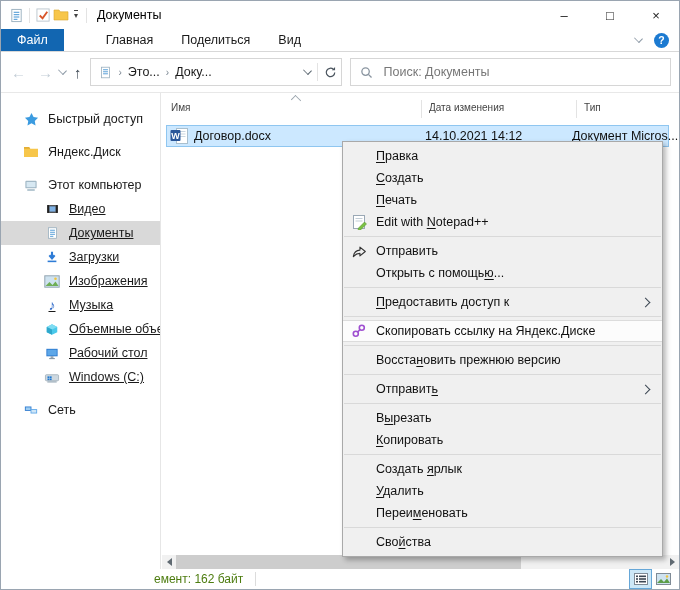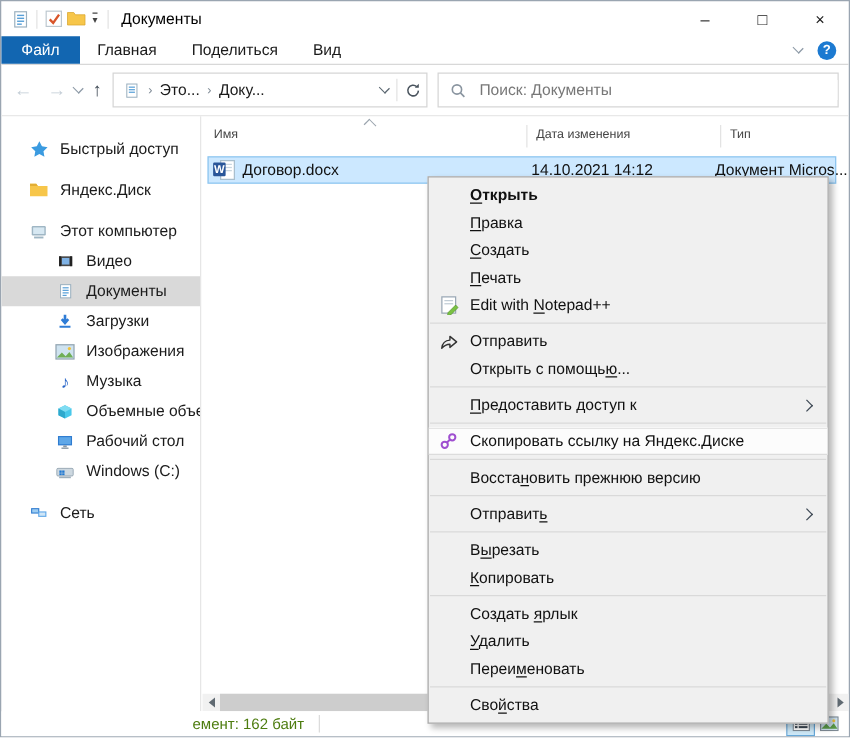--- a/index.html
+++ b/index.html
@@ -34,21 +34,21 @@
   .addr-div{width:1px;height:18px;background:#e3e3e3;margin:0 6px;}
   .search-box{height:26px;border:1px solid #d6d6d6;flex:1;margin-left:8px;display:flex;align-items:center;background:#fff;padding-left:9px;gap:9px;justify-content:space-between;}
   .search-box input{border:none;outline:none;font-size:12.5px;font-family:"Liberation Sans",sans-serif;color:#333;width:100%;}
   .search-box input::placeholder{color:#777;}
 
   
   .content{position:absolute;top:92px;bottom:20px;left:0;right:0;display:flex;}
   .sidebar{width:159px;border-right:1px solid #e6e6e6;padding-top:14px;overflow:hidden;}
   .side-item{height:24px;display:flex;align-items:center;font-size:12.5px;color:#1a1a1a;white-space:nowrap;}
   .side-item.l0{padding-left:21px;}
-  .side-item.l1{padding-left:42px;}
+  .side-item.l1{padding-left:42px;text-decoration:underline;}
   .side-item.sel{background:#d9d9d9;}
   .side-item.gap{margin-top:9px;}
   .ico-box{width:18px;height:16px;display:inline-flex;align-items:center;justify-content:center;margin-right:8px;flex:0 0 auto;}
   .music-glyph{color:#2a66c8;font-size:14px;}
 
   .filepane{flex:1;position:relative;padding-top:4px;}
   .colheaders{height:26px;position:relative;font-size:10px;color:#444;}
   .col-name{position:absolute;left:10px;top:5px;}
   .col-date{position:absolute;left:268px;top:5px;}
   .col-type{position:absolute;left:423px;top:5px;}
@@ -117,21 +117,21 @@
     <span class="win-title">Документы</span>
     <div class="win-controls">
       <div class="win-btn">–</div>
       <div class="win-btn">□</div>
       <div class="win-btn">×</div>
     </div>
   </div>
 
   <div class="tabstrip">
     <div class="tab-file">Файл</div>
-    <div id="other-tabs" style="display:flex;">
+    <div id="other-tabs" style="display:flex;margin-left:28px;">
         <div class="tab">Главная</div>
         <div class="tab">Поделиться</div>
         <div class="tab">Вид</div>
       </div>
     <div class="tab-right">
       <span class="chev-down"></span>
       <span class="help-badge">?</span>
     </div>
   </div>
 
@@ -359,24 +359,20 @@
         <svg width="15" height="12" viewBox="0 0 15 12">
             <rect x="0.5" y="0.5" width="14" height="11" fill="#cfe3f0" stroke="#7f8b96"></rect>
             <path d="M1 10l4-4 3 3 3-3.5 3 4.5z" fill="#5d9e4a"></path>
             <circle cx="11" cy="3.5" r="1.2" fill="#f0c23c"></circle>
           </svg>
       </span>
     </div>
   </div>
 
   <div class="menu" id="context-menu">
-      <div class="mi bold">
-        <span class="ico-box"></span>
-        <span class="lbl"><u>О</u>ткрыть</span>
-      </div>
       <div class="mi">
         <span class="ico-box"></span>
         <span class="lbl"><u>П</u>равка</span>
       </div>
       <div class="mi">
         <span class="ico-box"></span>
         <span class="lbl"><u>С</u>оздать</span>
       </div>
       <div class="mi">
         <span class="ico-box"></span>

